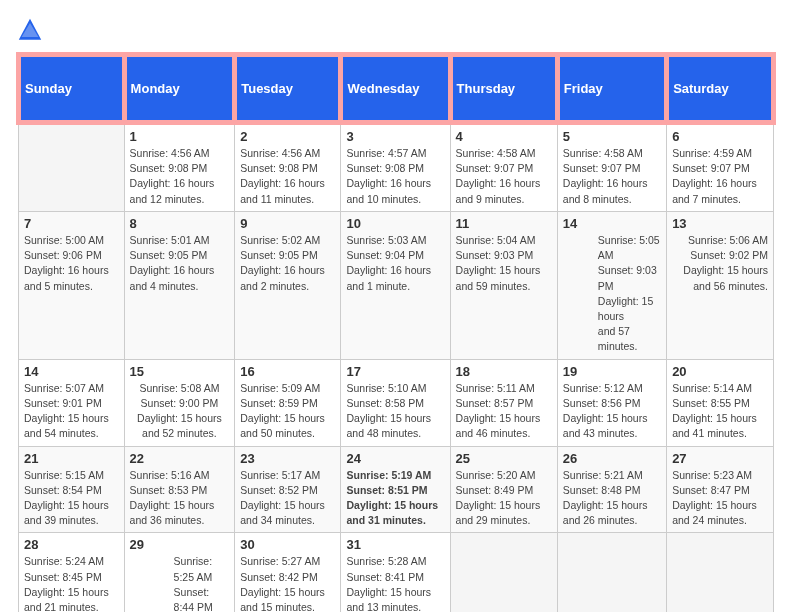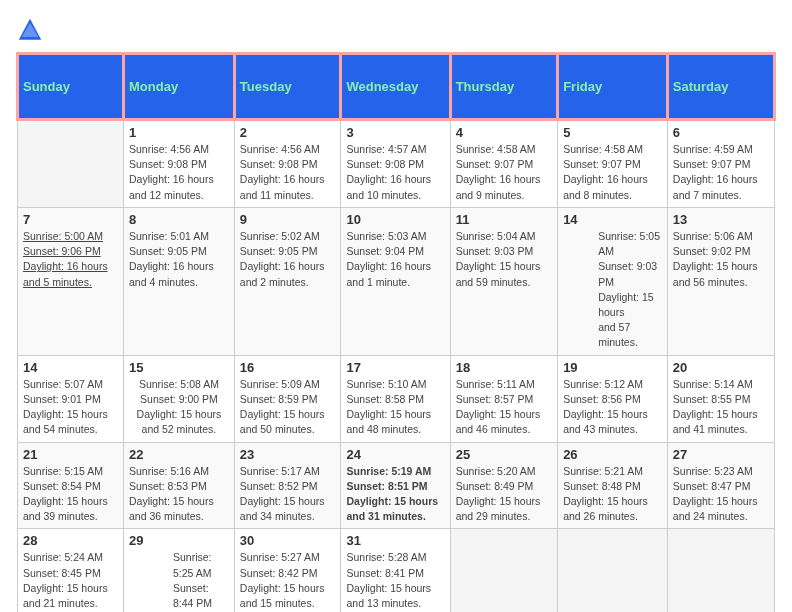--- a/index.html
+++ b/index.html
@@ -44,26 +44,26 @@
       font-size: 16px;
       color: #555;
     }
     table {
       width: 100%;
       border-collapse: collapse;
       font-size: 11px;
     }
     thead tr th {
       background-color: #2563eb;
-      color: #86efac;
+      color: #ffffff;
       padding: 24px 4px;
       text-align: left;
       font-size: 13px;
       font-weight: bold;
-      border: 3px solid #fca5a5;
+      border: 5px solid #fca5a5;
     }
     tbody tr td {
       border: 1px solid #ccc;
       vertical-align: top;
       padding: 4px 5px;
       width: 113px;
       min-height: 80px;
       background: #fff;
     }
     tbody tr:nth-child(even) td {
@@ -159,21 +159,21 @@
           <span class="day-number">6</span>
           <div class="day-info" style="white-space: pre-line;">Sunrise: 4:59 AM
 Sunset: 9:07 PM
 Daylight: 16 hours
 and 7 minutes.</div>
         </td>
       </tr>
       <tr>
         <td>
           <span class="day-number">7</span>
-          <div class="day-info" style="white-space: pre-line; text-decoration: underline;">Sunrise: 5:00 AM
+          <div class="day-info" style="white-space: pre-line;">Sunrise: 5:00 AM
 Sunset: 9:06 PM
 Daylight: 16 hours
 and 5 minutes.</div>
         </td>
         <td>
           <span class="day-number">8</span>
           <div class="day-info" style="white-space: pre-line;">Sunrise: 5:01 AM
 Sunset: 9:05 PM
 Daylight: 16 hours
 and 4 minutes.</div>
@@ -201,21 +201,21 @@
         </td>
         <td>
           <span class="day-number">14</span>
           <div class="day-info" style="white-space: pre-line; margin-left: 35px;">Sunrise: 5:05 AM
 Sunset: 9:03 PM
 Daylight: 15 hours
 and 57 minutes.</div>
         </td>
         <td>
           <span class="day-number">13</span>
-          <div class="day-info" style="white-space: pre-line;">Sunrise: 5:06 AM
+          <div class="day-info" style="white-space: pre-line; text-align: right;">Sunrise: 5:06 AM
 Sunset: 9:02 PM
 Daylight: 15 hours
 and 56 minutes.</div>
         </td>
       </tr>
       <tr>
         <td>
           <span class="day-number">14</span>
           <div class="day-info" style="white-space: pre-line;">Sunrise: 5:07 AM
 Sunset: 9:01 PM

